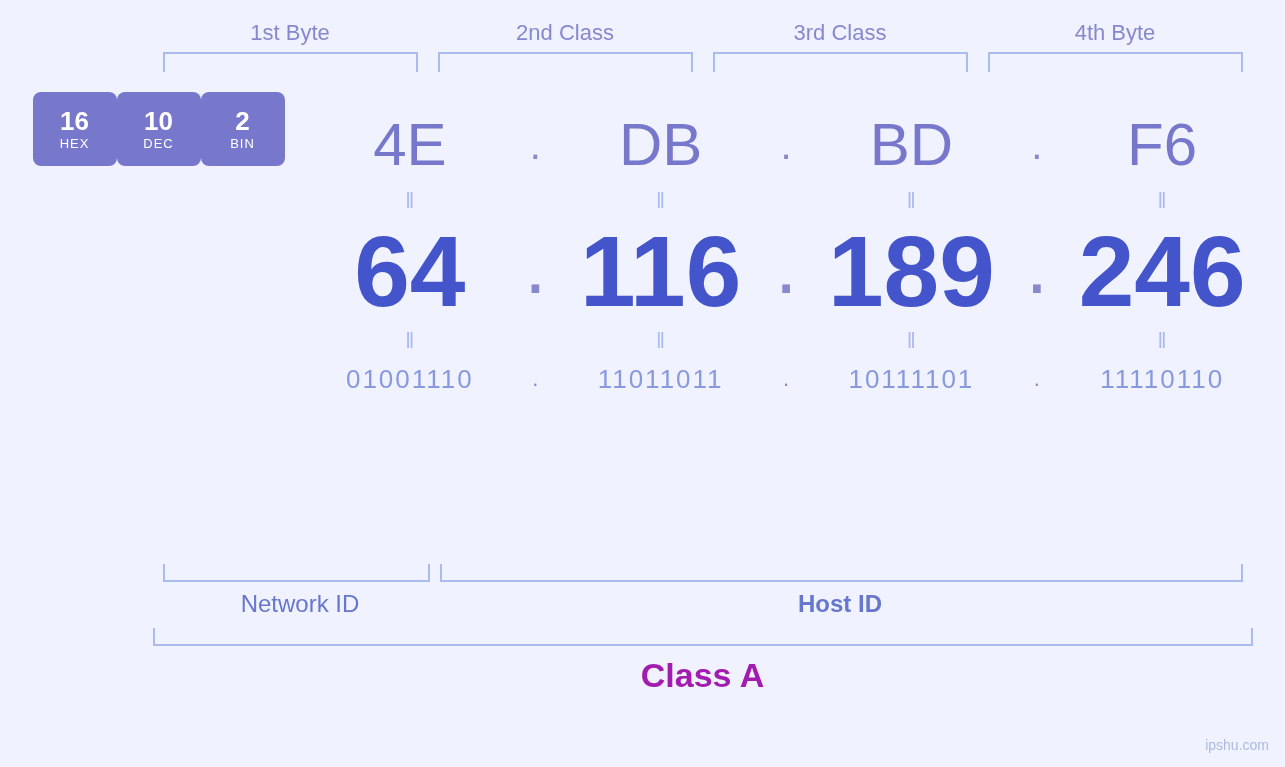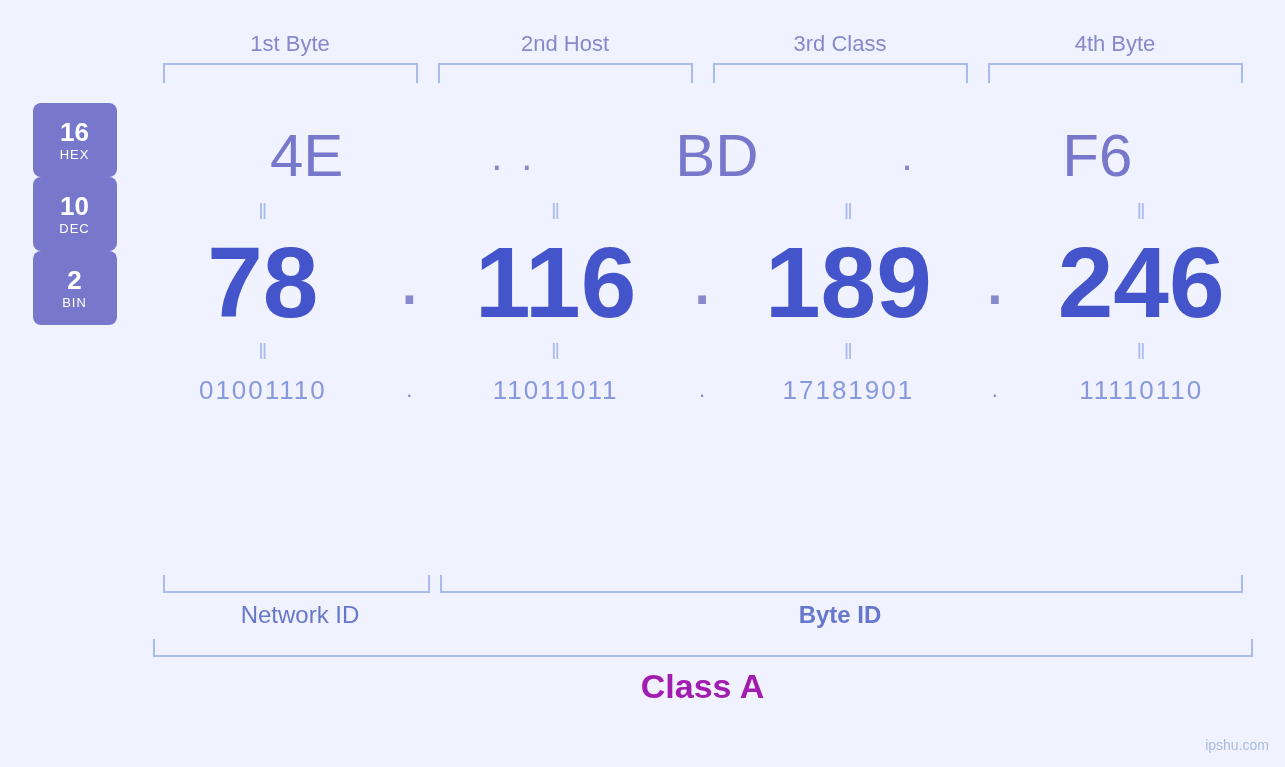--- a/index.html
+++ b/index.html
@@ -13,21 +13,21 @@
       position: relative;
     }
 
     .main-container {
       width: 100%;
       height: 100%;
       display: flex;
       flex-direction: column;
       align-items: center;
       justify-content: flex-start;
-      padding-top: 31px;
+      padding-top: 20px;
     }
 
     
     .byte-headers {
       display: flex;
       width: 1100px;
       margin-left: 120px;
       margin-bottom: 0px;
     }
 
@@ -224,35 +224,35 @@
       position: absolute;
       bottom: 14px;
       right: 16px;
       color: #aabbdd;
       font-size: 14px;
     }
 
     
     .base-labels-wrapper {
       display: flex;
-      flex-direction: column;
-      justify-content: flex-start;
+      flex-direction: row;
+      justify-content: center;
       height: 462px;
       margin-right: 15px;
     }
 
   </style>
 </head>
 <body>
 
 <div class="main-container">
 
   <div class="byte-headers">
     <div class="byte-header">1st Byte</div>
-    <div class="byte-header">2nd Host</div>
+    <div class="byte-header">2nd Class</div>
     <div class="byte-header">3rd Class</div>
     <div class="byte-header">4th Byte</div>
   </div>
 
   <div class="bracket-row">
     <div class="bracket"></div>
     <div class="bracket"></div>
     <div class="bracket"></div>
     <div class="bracket"></div>
   </div>
@@ -274,20 +274,23 @@
       </div>
     </div>
 
     <div style="flex:1; display:flex; flex-direction:column;">
 
       <div class="value-row" style="margin-top:17px;">
         <div class="cell">
           <span class="hex-value">4E</span>
         </div>
         <div class="dot" style="font-size:40px; padding-bottom:0;">.</div>
+        <div class="cell">
+          <span class="hex-value">DB</span>
+        </div>
         <div class="dot" style="font-size:40px;">.</div>
         <div class="cell">
           <span class="hex-value">BD</span>
         </div>
         <div class="dot" style="font-size:40px;">.</div>
         <div class="cell">
           <span class="hex-value">F6</span>
         </div>
       </div>
 
@@ -296,21 +299,21 @@
         <div class="equals-dot"></div>
         <div class="equals-cell">‖</div>
         <div class="equals-dot"></div>
         <div class="equals-cell">‖</div>
         <div class="equals-dot"></div>
         <div class="equals-cell">‖</div>
       </div>
 
       <div class="value-row">
         <div class="cell">
-          <span class="dec-value">78</span>
+          <span class="dec-value">64</span>
         </div>
         <div class="dot" style="font-size:80px; padding-bottom:10px;">.</div>
         <div class="cell">
           <span class="dec-value">116</span>
         </div>
         <div class="dot" style="font-size:80px; padding-bottom:10px;">.</div>
         <div class="cell">
           <span class="dec-value">189</span>
         </div>
         <div class="dot" style="font-size:80px; padding-bottom:10px;">.</div>
@@ -332,39 +335,39 @@
       <div class="value-row">
         <div class="cell">
           <span class="bin-value">01001110</span>
         </div>
         <div class="dot" style="font-size:22px; padding-bottom:0;">.</div>
         <div class="cell">
           <span class="bin-value">11011011</span>
         </div>
         <div class="dot" style="font-size:22px;">.</div>
         <div class="cell">
-          <span class="bin-value">17181901</span>
+          <span class="bin-value">10111101</span>
         </div>
         <div class="dot" style="font-size:22px;">.</div>
         <div class="cell">
           <span class="bin-value">11110110</span>
         </div>
       </div>
 
     </div>
   </div>
 
   <div class="bottom-section">
     <div class="bottom-brackets">
       <div class="network-bracket"></div>
       <div class="host-bracket"></div>
     </div>
     <div class="bottom-labels">
       <div class="network-label">Network ID</div>
-      <div class="host-label">Byte ID</div>
+      <div class="host-label">Host ID</div>
     </div>
   </div>
 
   <div class="class-section">
     <div class="class-bracket"></div>
     <div class="class-label">Class A</div>
   </div>
 
 </div>
 

